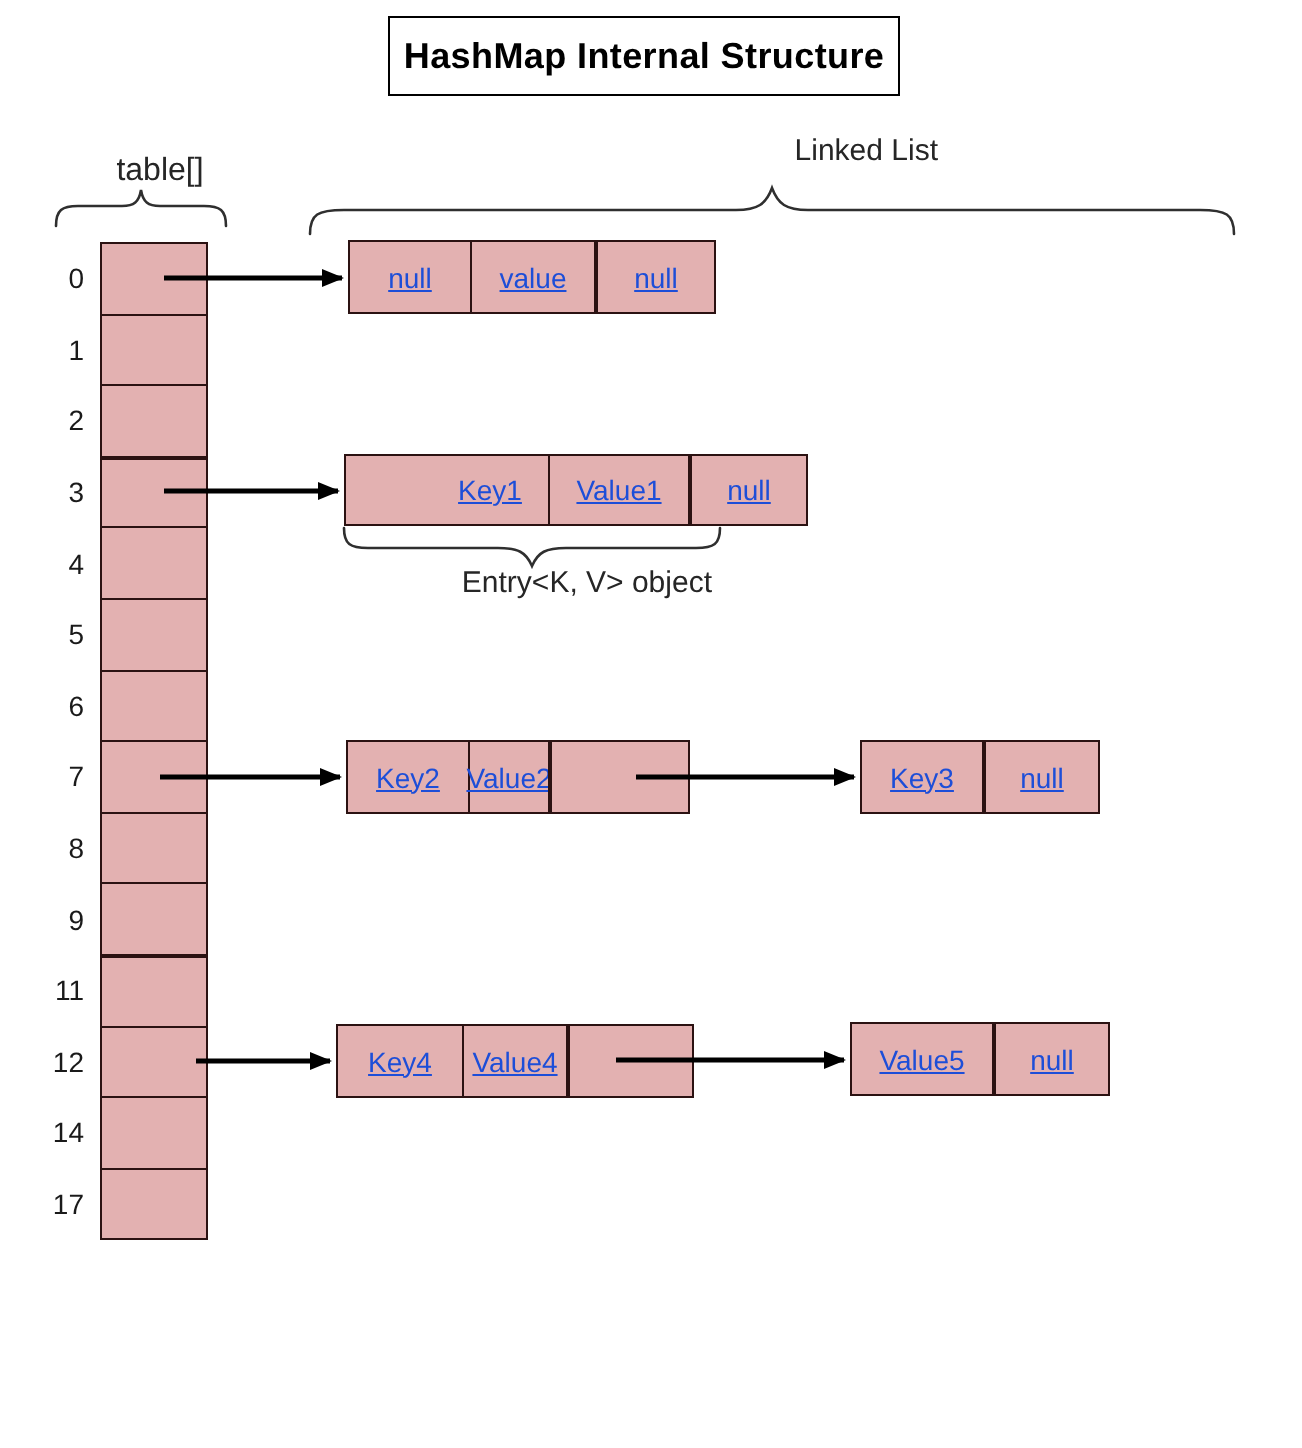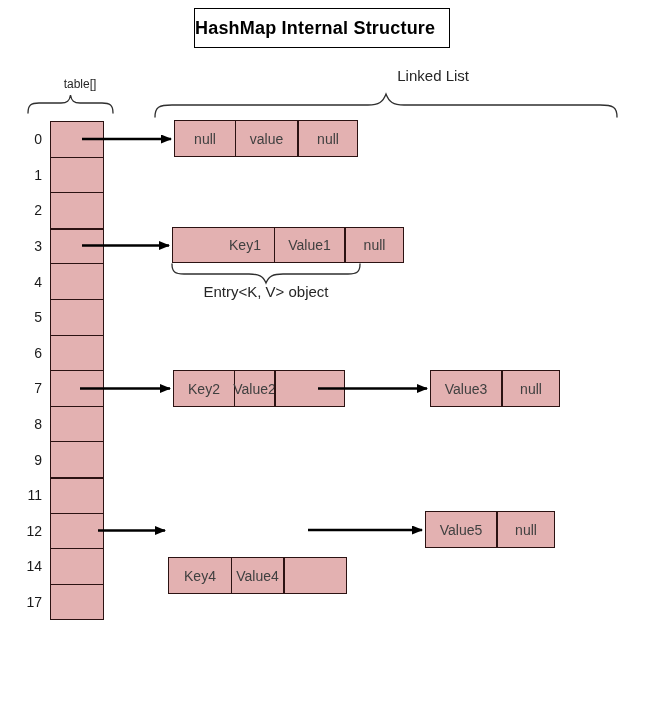--- a/index.html
+++ b/index.html
@@ -4,61 +4,61 @@
 <style>
   html,body { margin:0; padding:0; background:#ffffff; }
   .canvas {
     position:relative; width:651px; height:724px; background:#ffffff;
     font-family:"Liberation Sans", sans-serif; color:#1c1c1c; overflow:hidden;
   }
   
   .title-box {
     position:absolute; left:194px; top:8px; width:254px; height:38px;
     border:1px solid #000; background:#fff;
-    display:flex; align-items:center; justify-content:flex-start;
+    display:flex; align-items:center; justify-content:center;
   }
   .title-box span { font-weight:bold; font-size:18px; color:#000; letter-spacing:0.2px; }
   
   .lbl { position:absolute; color:#262626; white-space:nowrap; }
-  .lbl-table  { left:38px;  top:77px;  width:84px;  text-align:center; font-size:12px; }
+  .lbl-table  { left:38px;  top:77px;  width:84px;  text-align:center; font-size:16px; }
   .lbl-linked { left:309px; top:67px;  width:160px; text-align:right; font-size:15px; }
-  .lbl-entry  { left:176px; top:283px; width:180px; text-align:center; font-size:15px; }
+  .lbl-entry  { left:176px; top:283px; width:180px; text-align:right; font-size:15px; }
   
   .array { position:absolute; left:0; top:121px; }
   .arow { display:flex; height:36.6px; box-sizing:border-box; }
   .arow + .arow { margin-top:-1px; }
   .aidx {
     width:42px; display:flex; align-items:center; justify-content:flex-end;
     font-size:14px; color:#1a1a1a; padding-right:0;
   }
   .acell {
     width:54px; margin-left:8px; box-sizing:border-box;
     background:var(--cell-fill,#e3b1b1); border:1px solid var(--line,#2b1212);
   }
   .acell.sel { border-top-width:2.5px; }
   
   .node {
     position:absolute; display:flex; box-sizing:border-box;
     background:var(--cell-fill,#e3b1b1); border:1px solid var(--line,#2b1212);
   }
   .ncell {
     display:flex; align-items:center; justify-content:center;
-    font-size:14px; color:#404040; box-sizing:border-box; height:100%;
+    font-size:14px; color:#1d4ed8; box-sizing:border-box; height:100%;text-decoration:underline;
   }
   .ncell + .ncell { border-left:1.5px solid var(--line,#2b1212); }
   .ncell.ptr { border-left:2.5px solid var(--line,#2b1212); }
   .n0   { left:174px; top:120px; height:37px; }
   .n0 .c0{width:60px} .n0 .c1{width:62px} .n0 .c2{width:60px}
   .n3   { left:172px; top:227px; height:36px;padding-left:43px; }
   .n3 .c0{width:58px} .n3 .c1{width:70px} .n3 .c2{width:59px}
   .n7a  { left:173px; top:370px; height:37px; }
   .n7a .c0{width:60px} .n7a .c1{width:40px} .n7a .c2{width:70px}
   .n7b  { left:430px; top:370px; height:37px; }
   .n7b .c0{width:60px} .n7b .c1{width:70px} .n7b .c2{width:58px}
-  .n11a { left:168px; top:512px; height:37px;margin-top:45px; }
+  .n11a { left:168px; top:512px; height:37px; }
   .n11a .c0{width:62px} .n11a .c1{width:52px} .n11a .c2{width:63px}
   .n11b { left:425px; top:511px; height:37px; }
   .n11b .c0{width:62px} .n11b .c1{width:70px} .n11b .c2{width:58px}
   
   .overlay { position:absolute; left:0; top:0; width:651px; height:724px; pointer-events:none; }
 </style>
 </head>
 <body>
 
 <div class="canvas">
@@ -142,21 +142,21 @@
     <span class="ncell c2 ptr">null</span>
   </div>
 
   <div class="node n7a">
     <span class="ncell c0">Key2</span>
     <span class="ncell c1">Value2</span>
     <span class="ncell c2 ptr"></span>
   </div>
 
   <div class="node n7b">
-    <span class="ncell c1">Value3</span>
+    <span class="ncell c0">Key3</span>
     <span class="ncell c2 ptr">null</span>
   </div>
 
   <div class="node n11a">
     <span class="ncell c0">Key4</span>
     <span class="ncell c1">Value4</span>
     <span class="ncell c2 ptr"></span>
   </div>
 
   <div class="node n11b">

